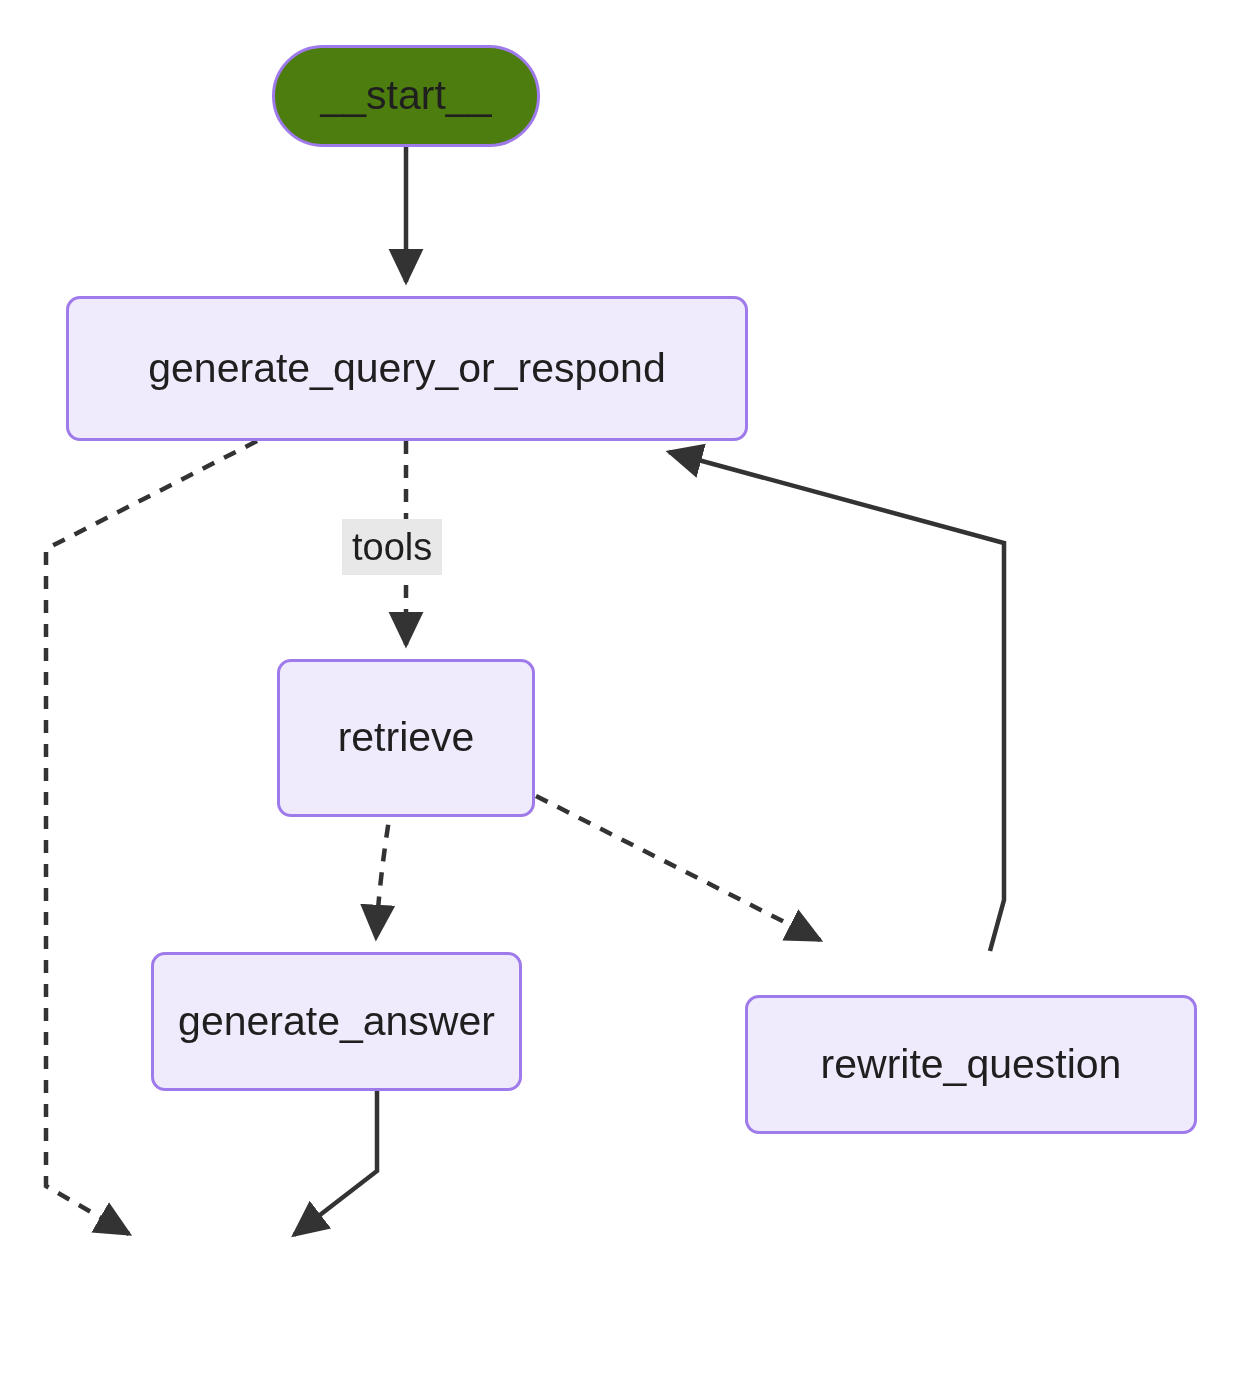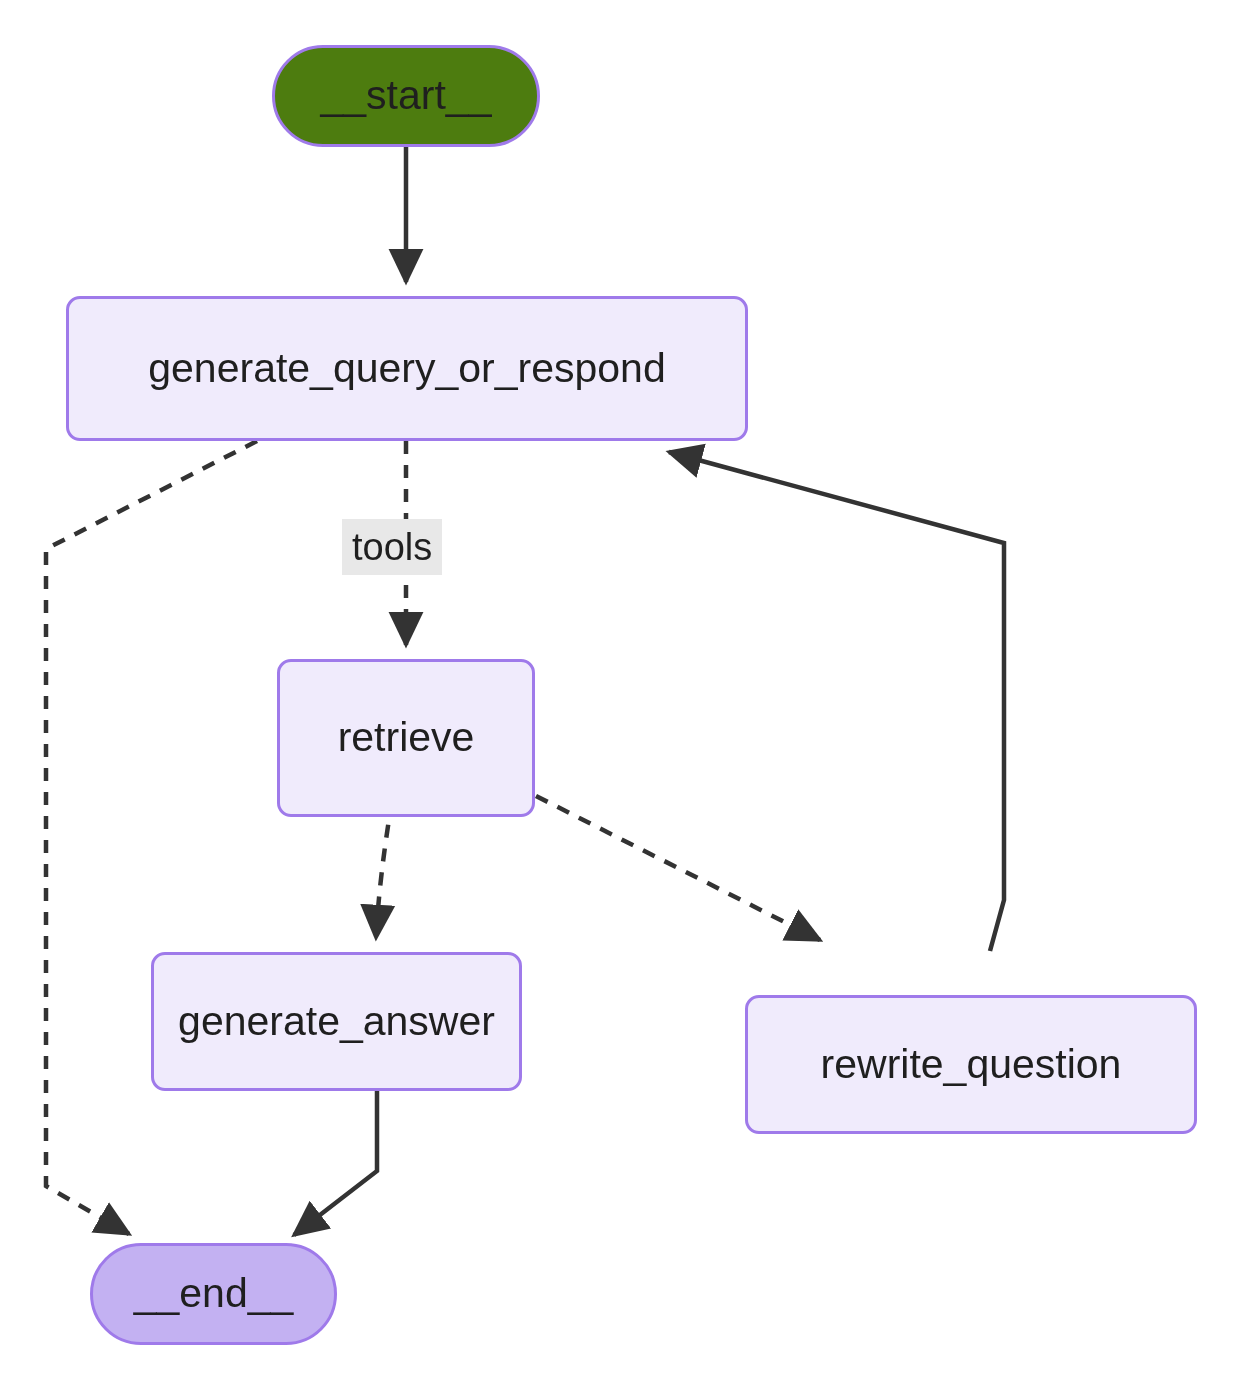--- a/index.html
+++ b/index.html
@@ -104,19 +104,16 @@
   </div>
 
   <div class="node process" style="left:151px; top:952px; width:371px; height:139px;">
     <span>generate_answer</span>
   </div>
 
   <div class="node process" style="left:745px; top:952px; width:452px; height:139px;margin-top:43px;">
     <span>rewrite_question</span>
   </div>
 
-  <div class="node terminal end-node" style="left:90px; top:1243px; width:247px; height:102px;">
-    <span>__end__</span>
-  </div>
 
   <div class="edge-label" style="left:342px; top:519px;">tools</div>
 
 </div>
 
 </body></html>

